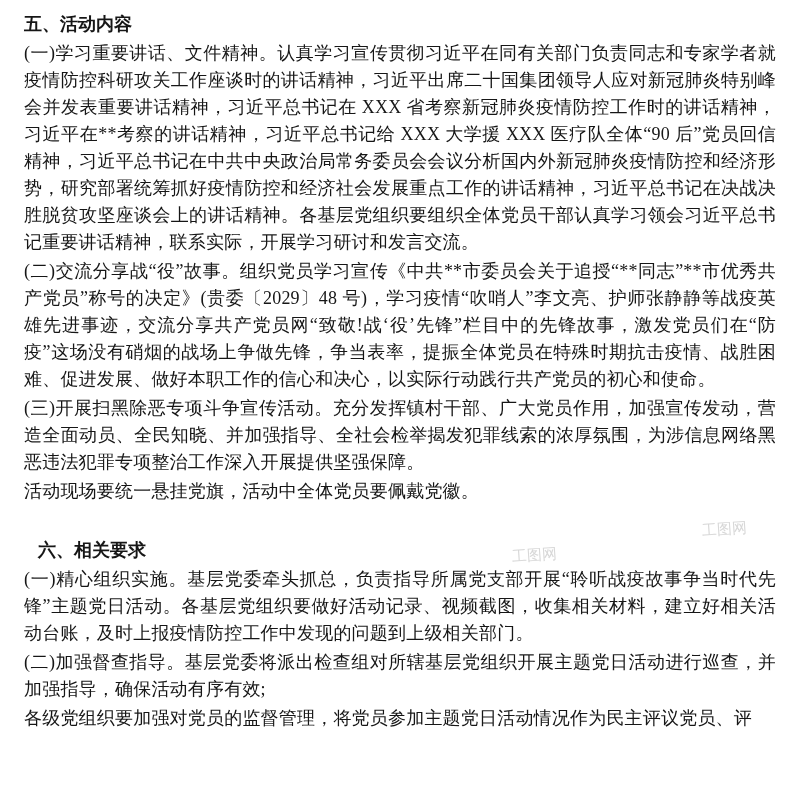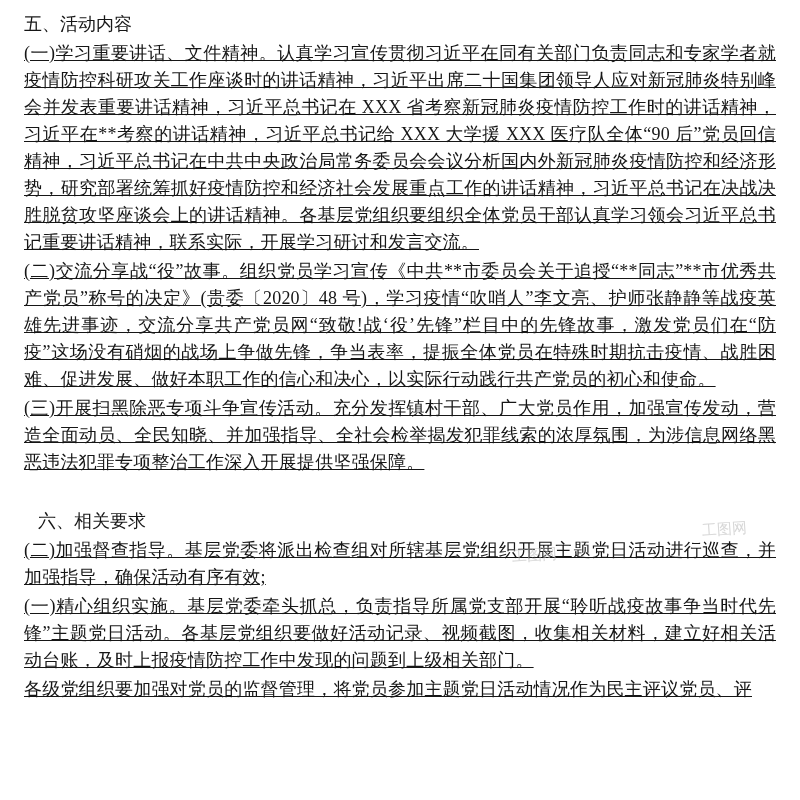--- a/index.html
+++ b/index.html
@@ -11,27 +11,26 @@
   .doc{
     padding:6px 24px 0 24px;
   }
   .para{
     margin:0 0 2px 0;
     font-size:18px;
     line-height:27px;
     text-align:justify;
     letter-spacing:0.2px;
     word-break:break-all;
-    text-decoration:underline;
   }
   .heading{
     margin:5px 0 2px 0;
     font-size:18px;
     line-height:27px;
-    font-weight:normal;
+    font-weight:bold;
   }
   .h-indent{
     padding-left:14px;
     margin-top:32px;
   }
   .watermark{
     position:absolute;
     font-size:15px;
     color:#bdbdbd;
     opacity:0.6;
@@ -43,31 +42,32 @@
 </style>
 </head>
 <body>
 
 <div class="doc">
 
   <div class="heading">五、活动内容</div>
 
   <p class="para">(一)学习重要讲话、文件精神。认真学习宣传贯彻习近平在同有关部门负责同志和专家学者就疫情防控科研攻关工作座谈时的讲话精神，习近平出席二十国集团领导人应对新冠肺炎特别峰会并发表重要讲话精神，习近平总书记在 XXX 省考察新冠肺炎疫情防控工作时的讲话精神，习近平在**考察的讲话精神，习近平总书记给 XXX 大学援 XXX 医疗队全体“90 后”党员回信精神，习近平总书记在中共中央政治局常务委员会会议分析国内外新冠肺炎疫情防控和经济形势，研究部署统筹抓好疫情防控和经济社会发展重点工作的讲话精神，习近平总书记在决战决胜脱贫攻坚座谈会上的讲话精神。各基层党组织要组织全体党员干部认真学习领会习近平总书记重要讲话精神，联系实际，开展学习研讨和发言交流。</p>
 
-  <p class="para">(二)交流分享战“役”故事。组织党员学习宣传《中共**市委员会关于追授“**同志”**市优秀共产党员”称号的决定》(贵委〔2020〕48 号)，学习疫情“吹哨人”李文亮、护师张静静等战疫英雄先进事迹，交流分享共产党员网“致敬!战‘役’先锋”栏目中的先锋故事，激发党员们在“防疫”这场没有硝烟的战场上争做先锋，争当表率，提振全体党员在特殊时期抗击疫情、战胜困难、促进发展、做好本职工作的信心和决心，以实际行动践行共产党员的初心和使命。</p>
+  <p class="para">(二)交流分享战“役”故事。组织党员学习宣传《中共**市委员会关于追授“**同志”**市优秀共产党员”称号的决定》(贵委〔2029〕48 号)，学习疫情“吹哨人”李文亮、护师张静静等战疫英雄先进事迹，交流分享共产党员网“致敬!战‘役’先锋”栏目中的先锋故事，激发党员们在“防疫”这场没有硝烟的战场上争做先锋，争当表率，提振全体党员在特殊时期抗击疫情、战胜困难、促进发展、做好本职工作的信心和决心，以实际行动践行共产党员的初心和使命。</p>
 
   <p class="para">(三)开展扫黑除恶专项斗争宣传活动。充分发挥镇村干部、广大党员作用，加强宣传发动，营造全面动员、全民知晓、并加强指导、全社会检举揭发犯罪线索的浓厚氛围，为涉信息网络黑恶违法犯罪专项整治工作深入开展提供坚强保障。</p>
 
 
 
+  <p class="para">活动现场要统一悬挂党旗，活动中全体党员要佩戴党徽。</p>
 
   <div class="heading h-indent">六、相关要求</div>
 
+  <p class="para">(一)精心组织实施。基层党委牵头抓总，负责指导所属党支部开展“聆听战疫故事争当时代先锋”主题党日活动。各基层党组织要做好活动记录、视频截图，收集相关材料，建立好相关活动台账，及时上报疫情防控工作中发现的问题到上级相关部门。</p>
+
   <p class="para">(二)加强督查指导。基层党委将派出检查组对所辖基层党组织开展主题党日活动进行巡查，并加强指导，确保活动有序有效;</p>
-
-  <p class="para">(一)精心组织实施。基层党委牵头抓总，负责指导所属党支部开展“聆听战疫故事争当时代先锋”主题党日活动。各基层党组织要做好活动记录、视频截图，收集相关材料，建立好相关活动台账，及时上报疫情防控工作中发现的问题到上级相关部门。</p>
 
   <p class="para">各级党组织要加强对党员的监督管理，将党员参加主题党日活动情况作为民主评议党员、评</p>
 
 </div>
 
 <span class="watermark wm-1">工图网</span>
 <span class="watermark wm-2">工图网</span>
 
 </body></html>

